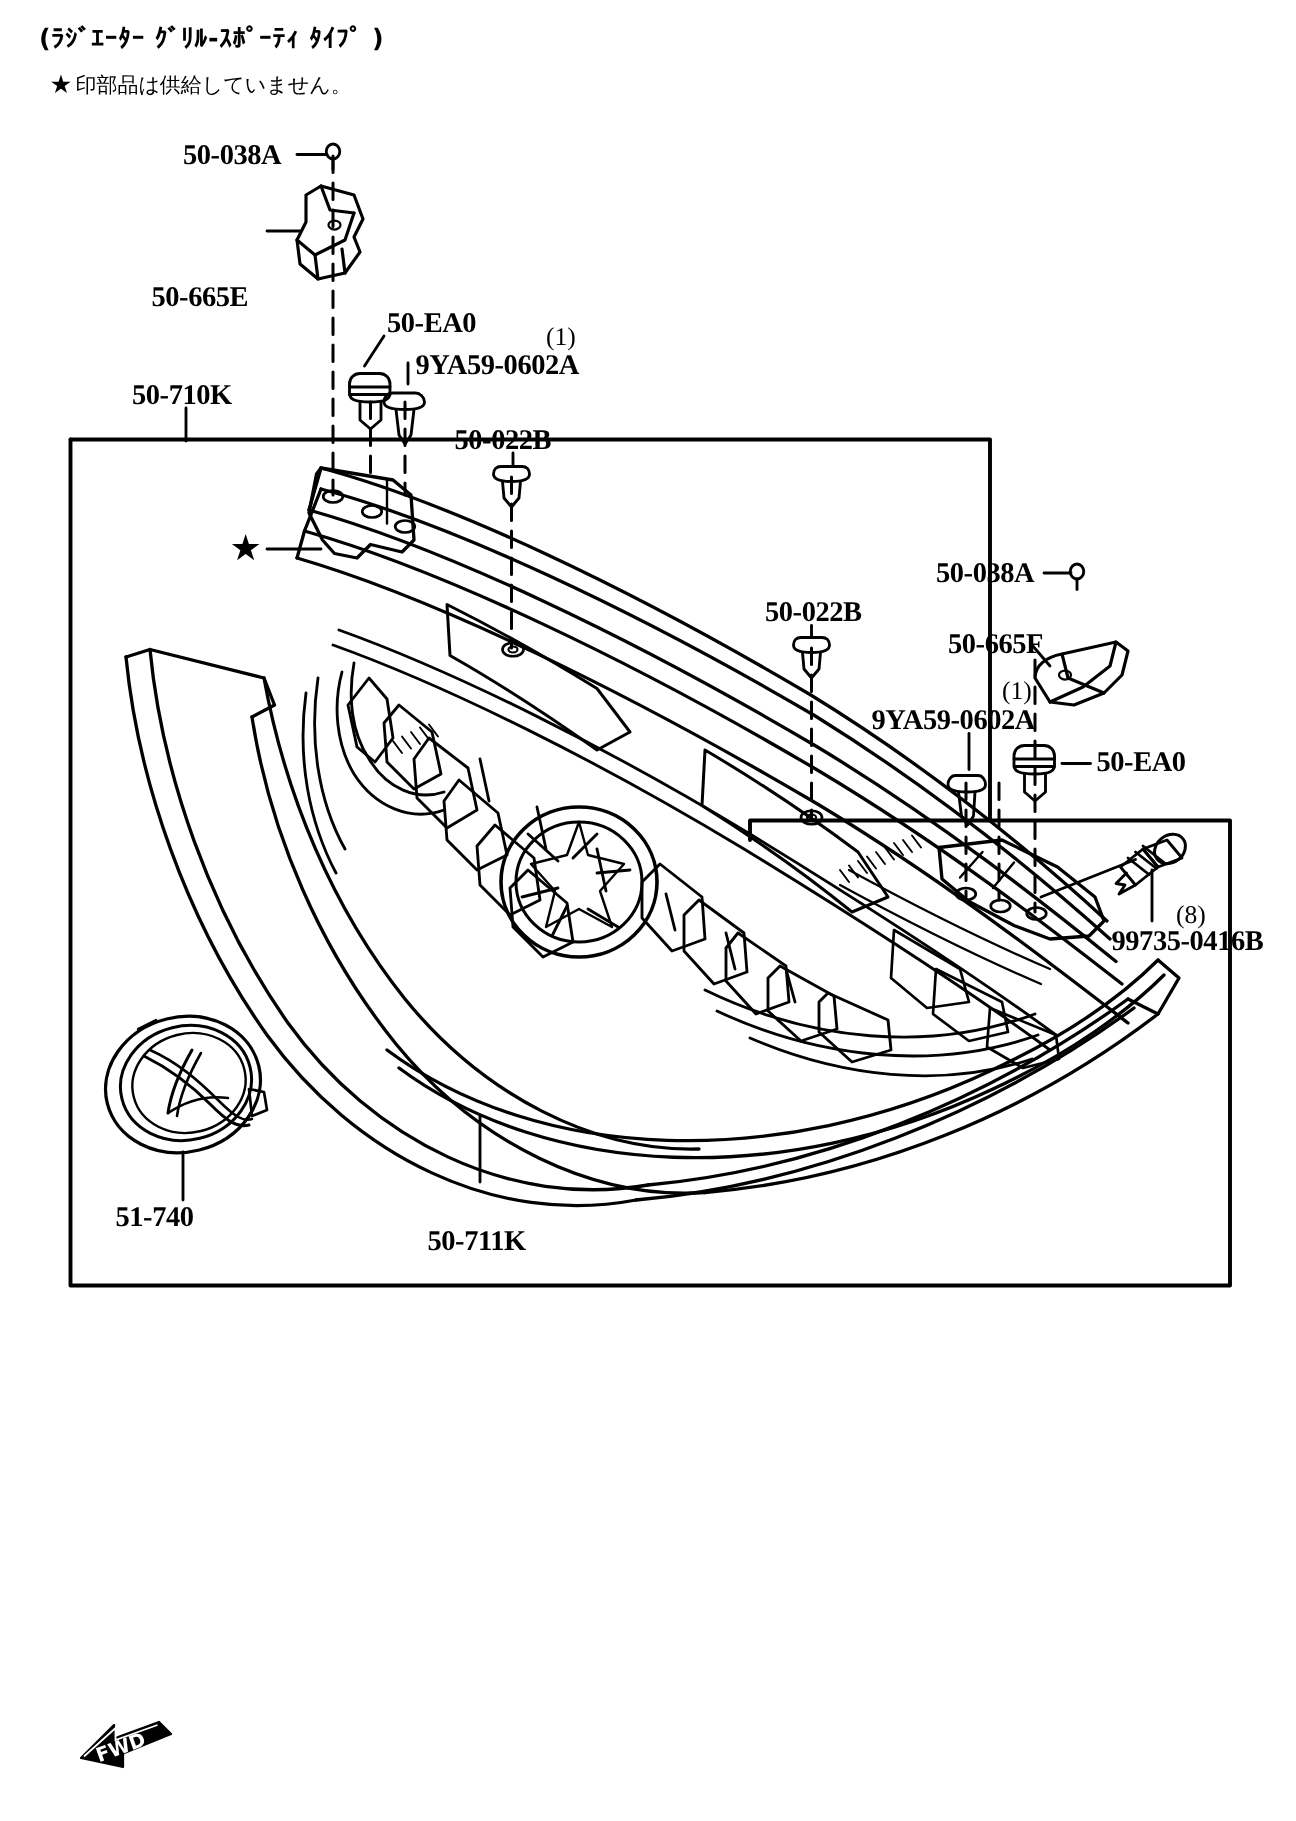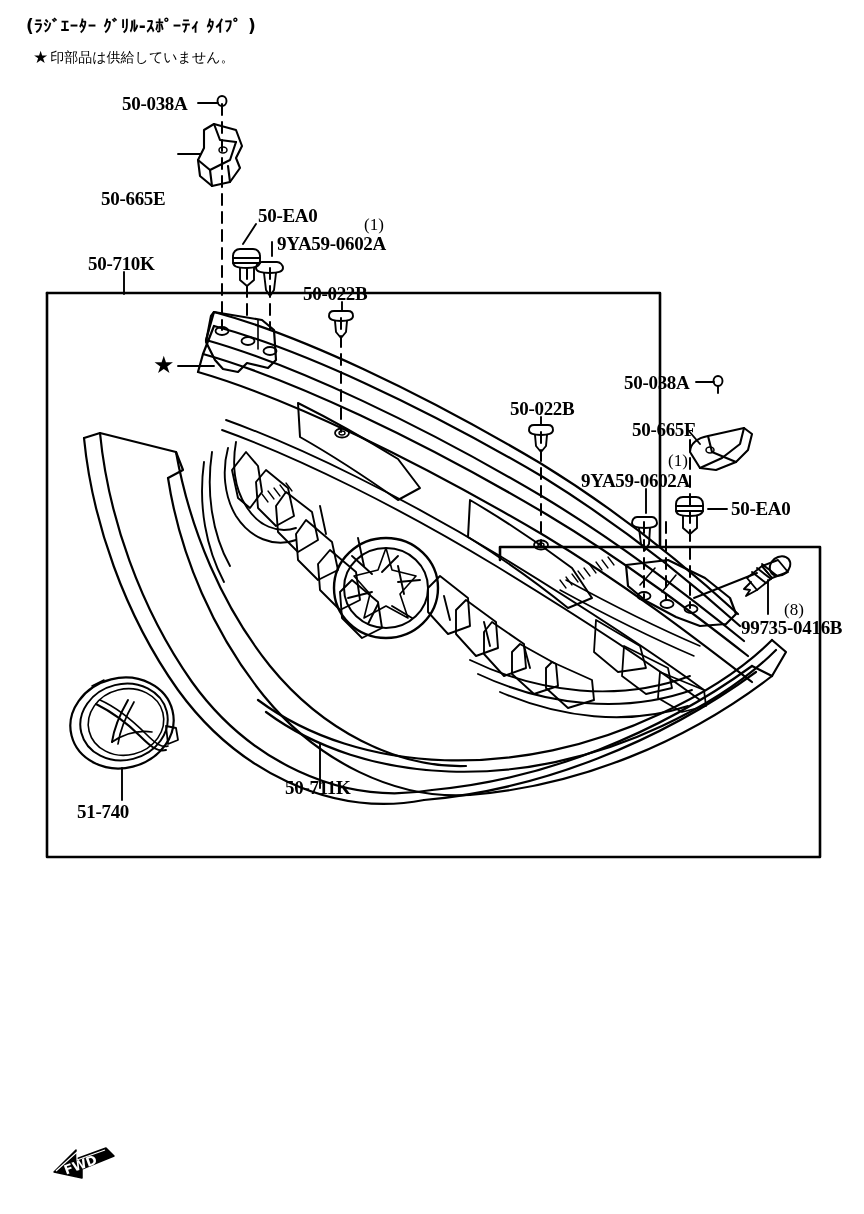--- a/index.html
+++ b/index.html
@@ -309,21 +309,21 @@
   <div class="lbl" style="left:303px; top:284px;">50-022B</div>
   <div class="lbl" style="left:510px; top:399px;">50-022B</div>
   <div class="lbl" style="left:624px; top:373px;">50-038A</div>
   <div class="lbl" style="left:612px; top:420px;margin-left:20px;">50-665F</div>
   <div class="qty" style="left:668px; top:452px;">(1)</div>
   <div class="lbl" style="left:581px; top:471px;">9YA59-0602A</div>
   <div class="lbl" style="left:731px; top:499px;">50-EA0</div>
   <div class="qty" style="left:784px; top:601px;">(8)</div>
   <div class="lbl" style="left:729px; top:618px;margin-left:12px;">99735-0416B</div>
   <div class="lbl" style="left:77px;  top:802px;">51-740</div>
-  <div class="lbl" style="left:285px; top:778px;text-align:center;">50-711K</div>
+  <div class="lbl" style="left:285px; top:818px;text-align:center;">50-711K</div>
 
   <svg class="fwd" viewBox="0 0 80 56">
     <g>
       <path d="M10,34 L32,12 L32,21 L62,10 L70,18 L38,31 L38,40 Z" fill="#000" stroke="#000" stroke-width="1.5" stroke-linejoin="round"></path>
       <path d="M12,33 L33,14 L33,22 L61,12" fill="none" stroke="#fff" stroke-width="1.2"></path>
       <text x="38" y="31" font-family="DejaVu Sans, sans-serif" font-size="13" font-weight="700" fill="#fff" transform="rotate(-20 38 31)" text-anchor="middle">FWD</text>
     </g>
   </svg>
 
 </div>

